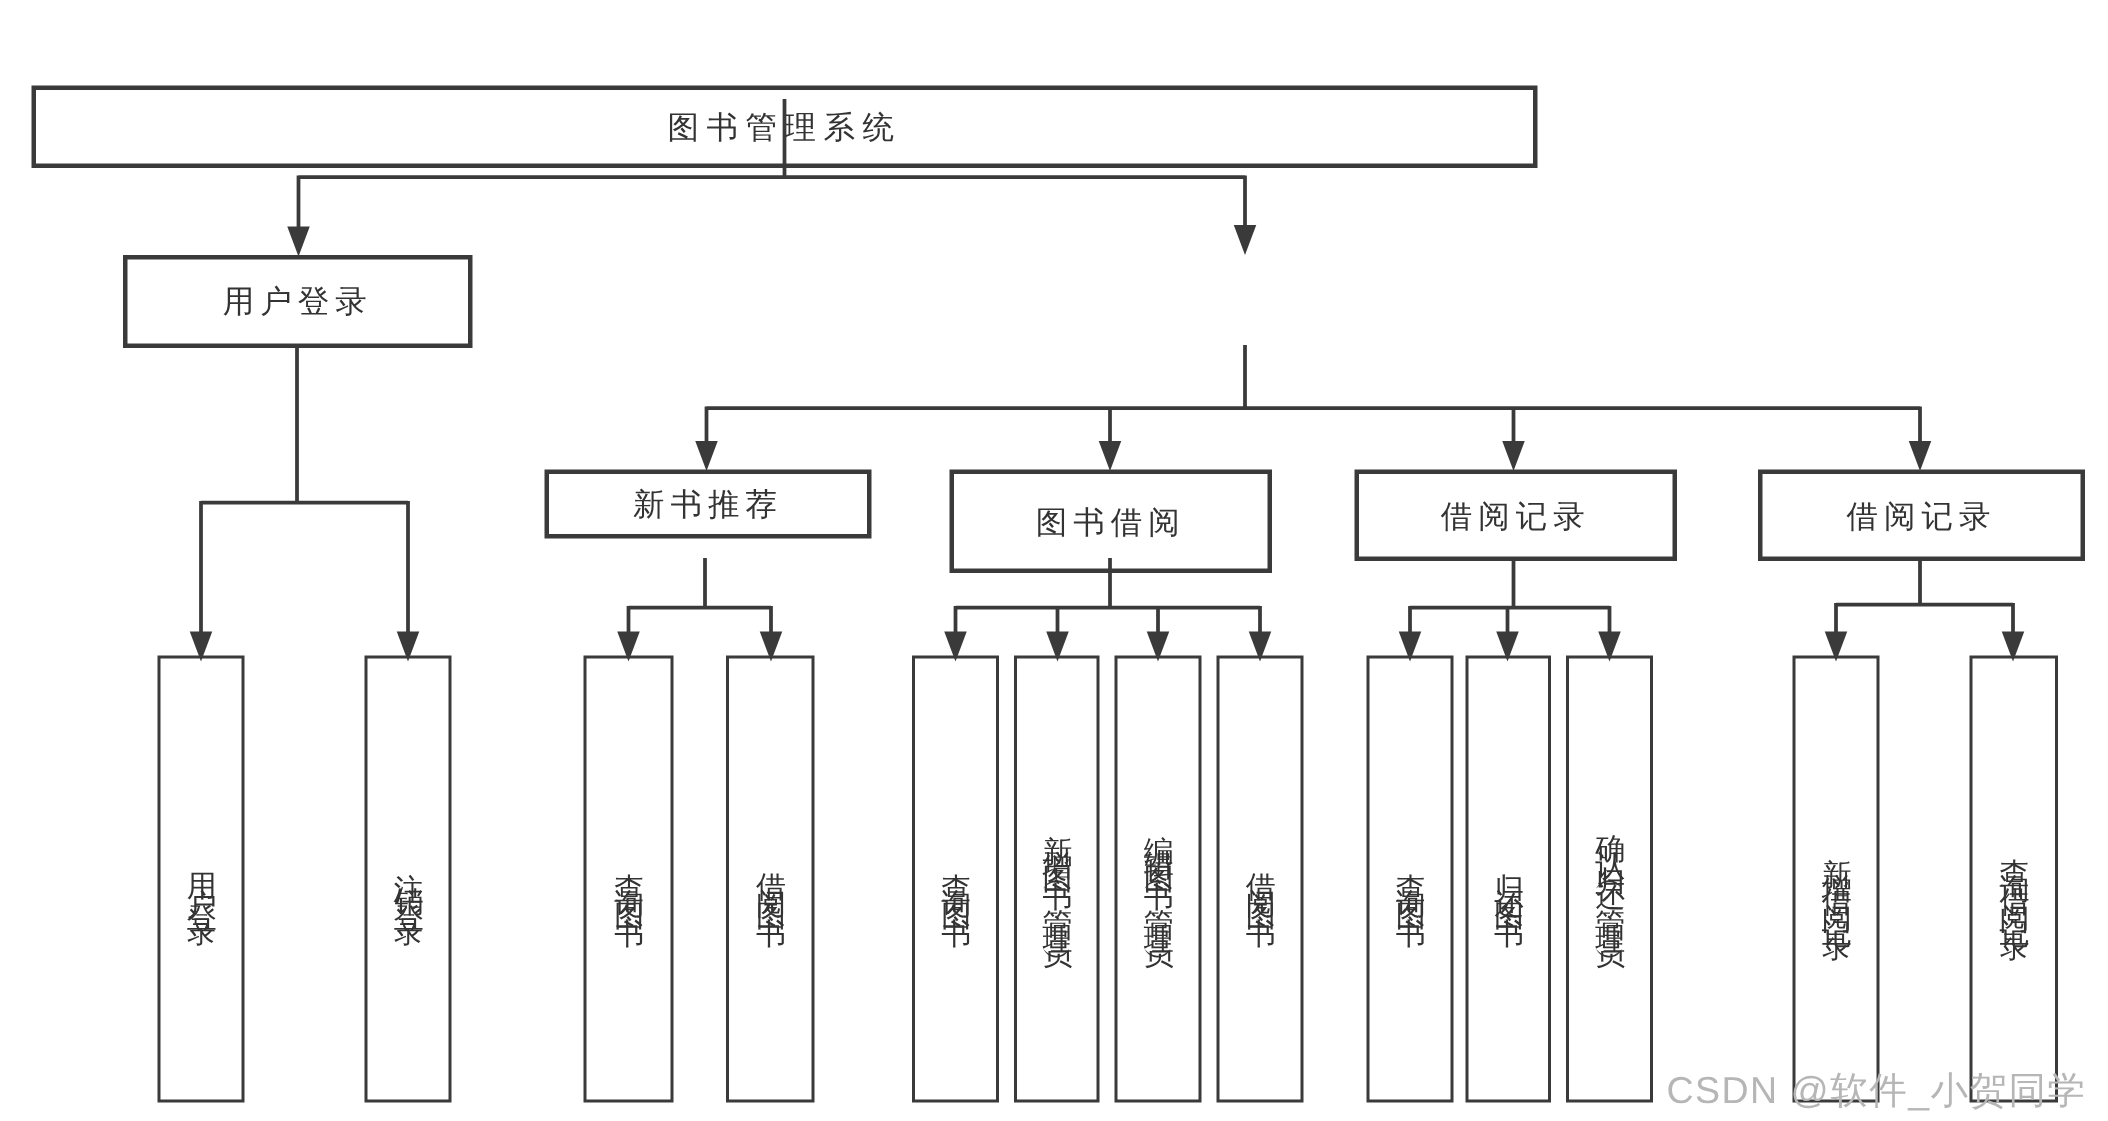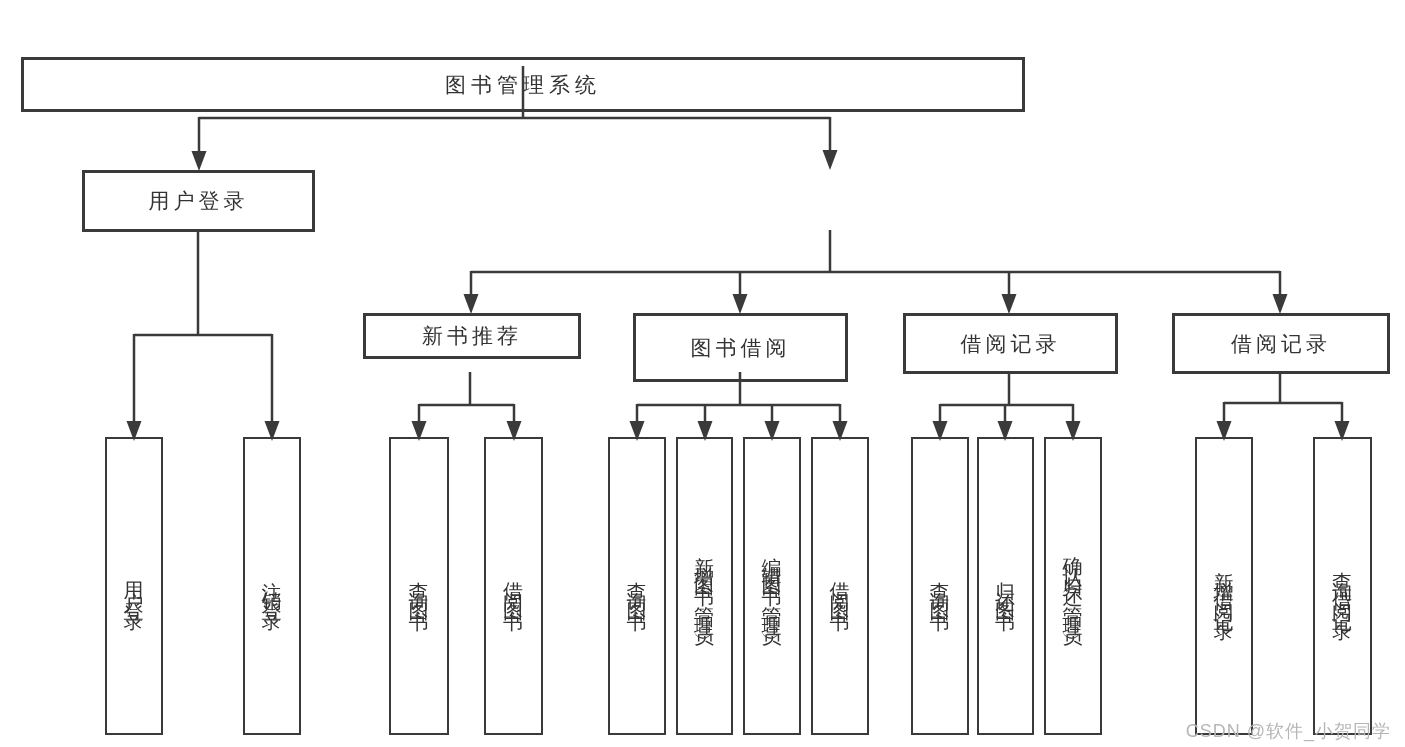--- a/index.html
+++ b/index.html
@@ -44,21 +44,21 @@
     color:var(--text);
     white-space:nowrap;
   }
   svg.connectors{
     position:absolute;left:0;top:0;z-index:3;
     pointer-events:none;
   }
   .watermark{
     position:absolute;
     right:14px;bottom:4px;
-    font-size:18px;
+    font-size:25px;
     letter-spacing:1px;
     color:var(--wm);
     z-index:4;
   }
 </style>
 </head>
 <body>
 
 <div class="stage">
 

